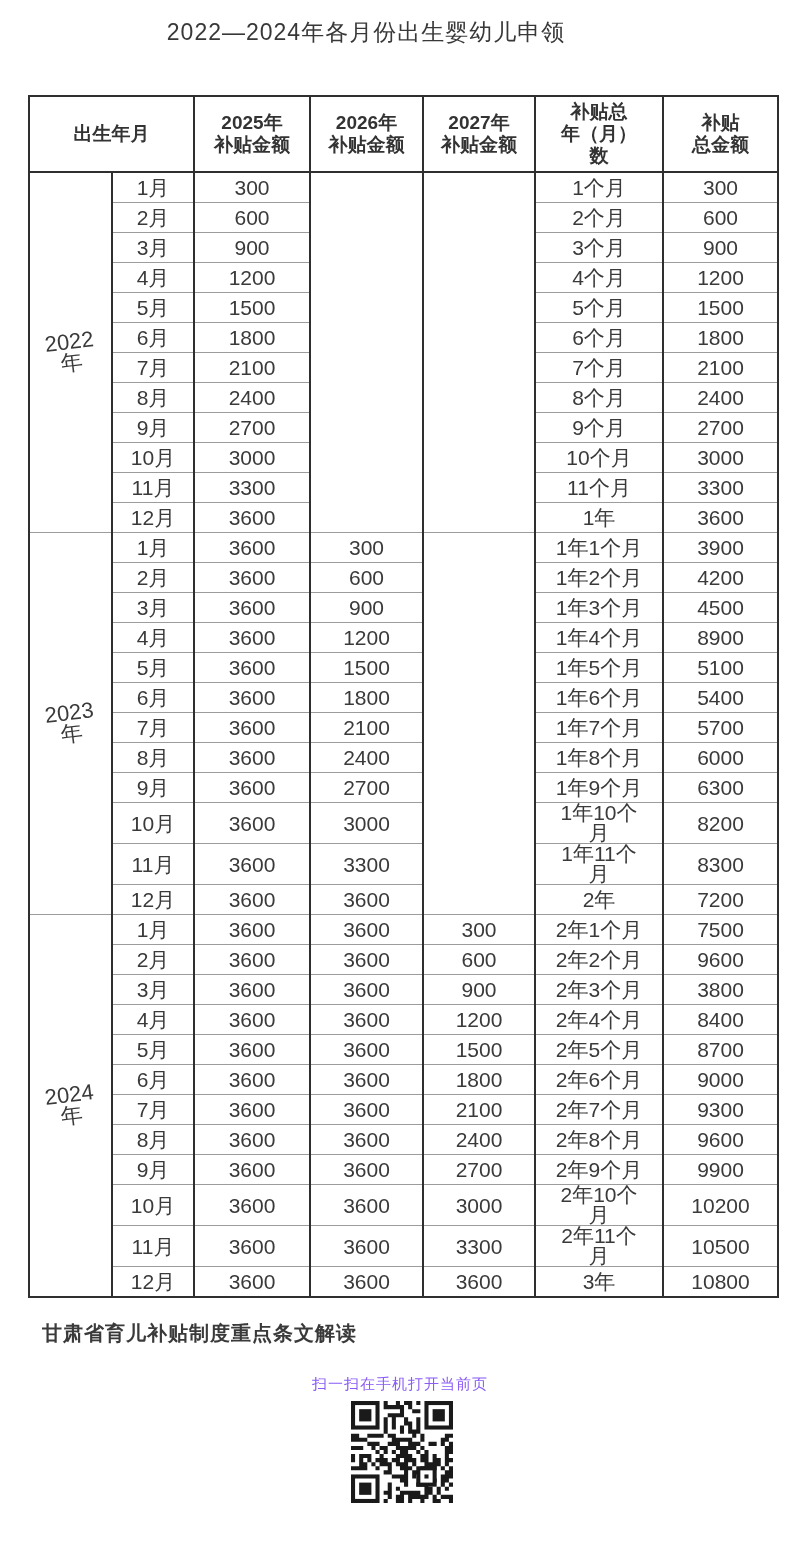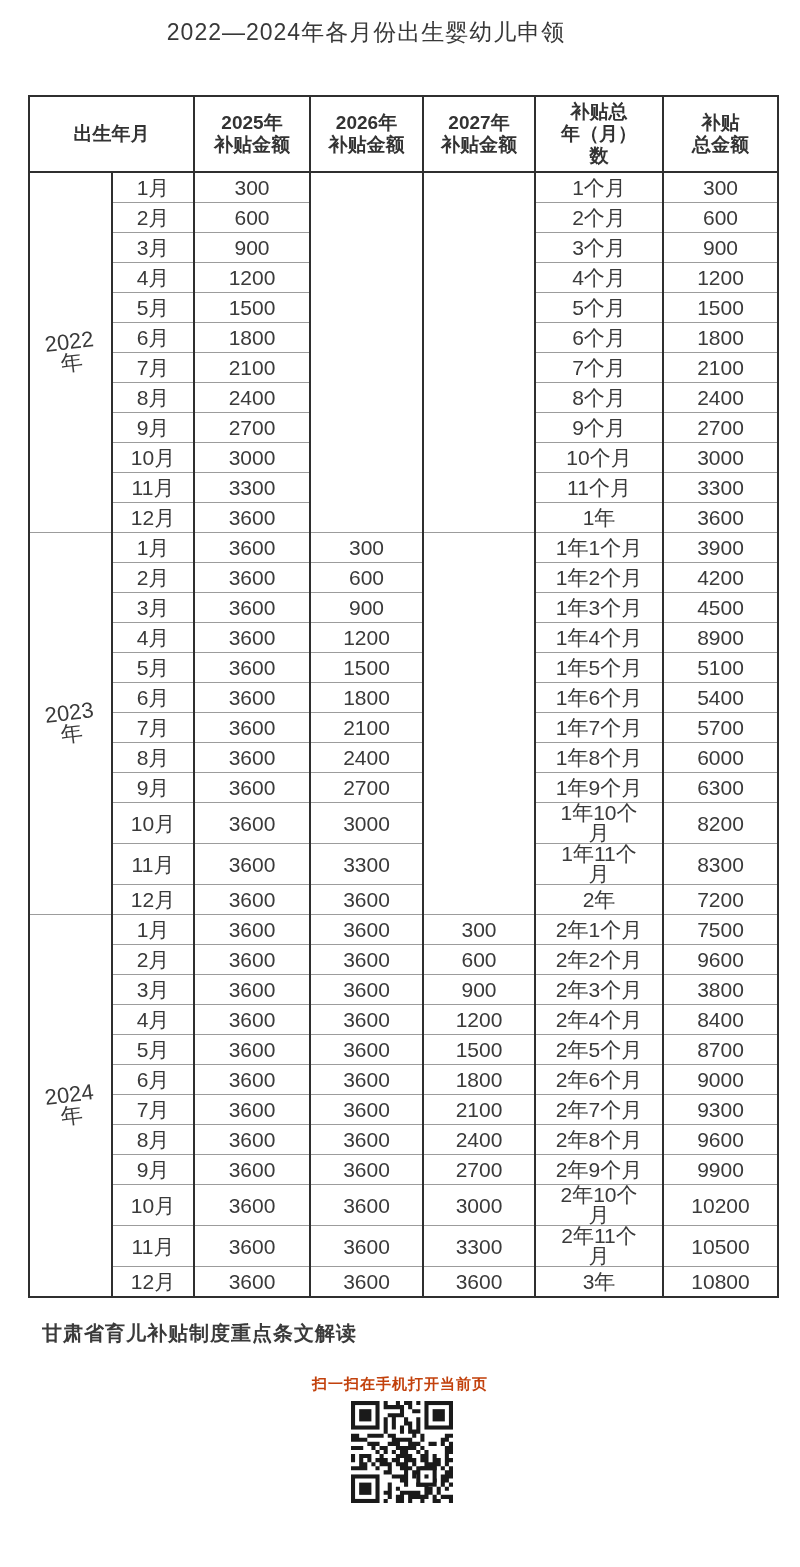--- a/index.html
+++ b/index.html
@@ -35,21 +35,21 @@
   .year-text{
     display:inline-block;font-size:22px;line-height:21px;white-space:pre-line;
     transform:rotate(-7deg);text-align:center;
   }
   .footer-heading{
     position:absolute;left:10px;top:1320px;font-size:20px;font-weight:600;
     color:#3a3a3a;letter-spacing:1px;margin-left:32px;
   }
   .scan-tip{
     position:absolute;top:1375px;left:0;width:800px;text-align:center;
-    font-size:15px;color:#c2410c;letter-spacing:1px;font-weight:bold;
+    font-size:15px;color:#8b5cf6;letter-spacing:1px;
   }
   .qr-wrap{
     position:absolute;top:1401px;left:351px;width:102px;height:102px;
   }
   .qr-wrap svg{display:block;width:102px;height:102px;}
 </style>
 </head>
 <body>
 
 <div class="page-title">

